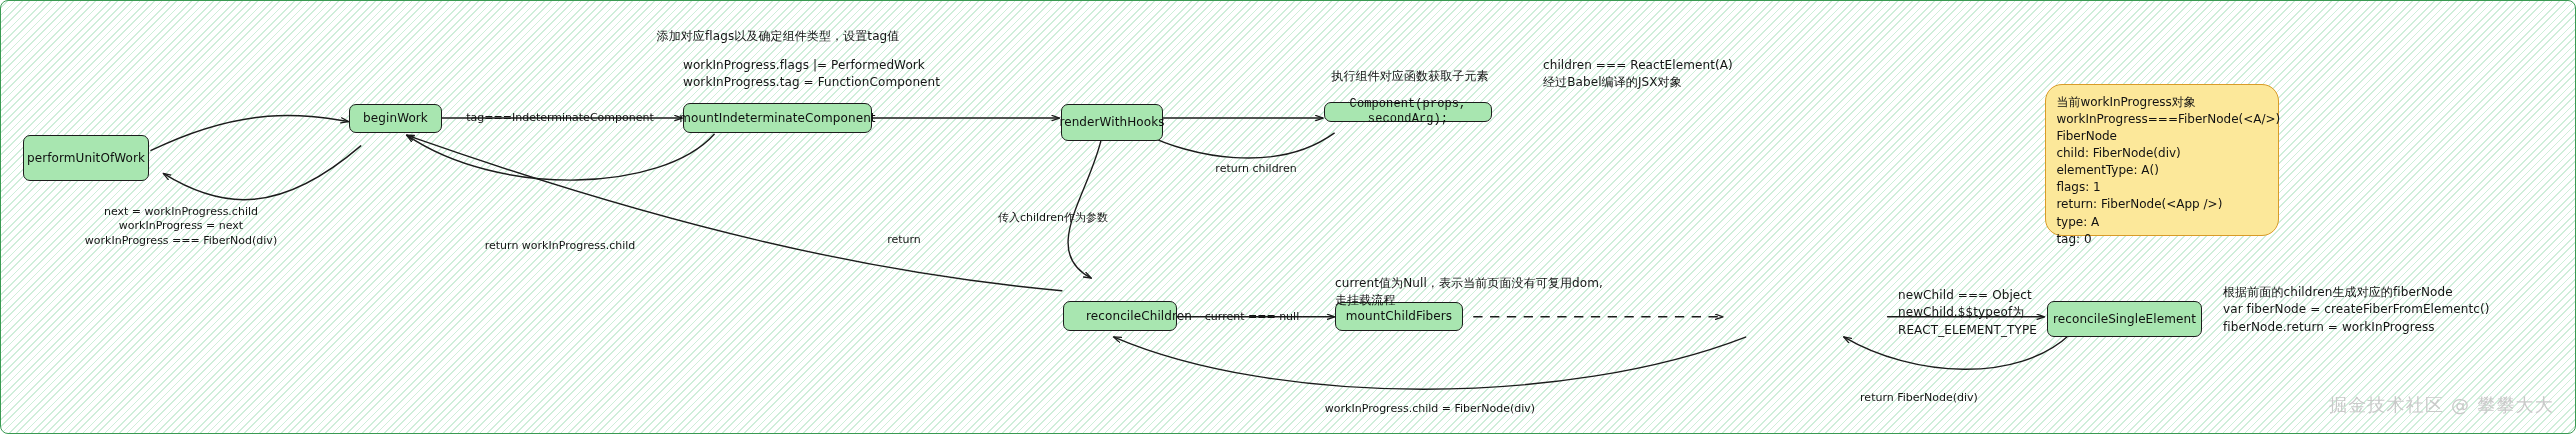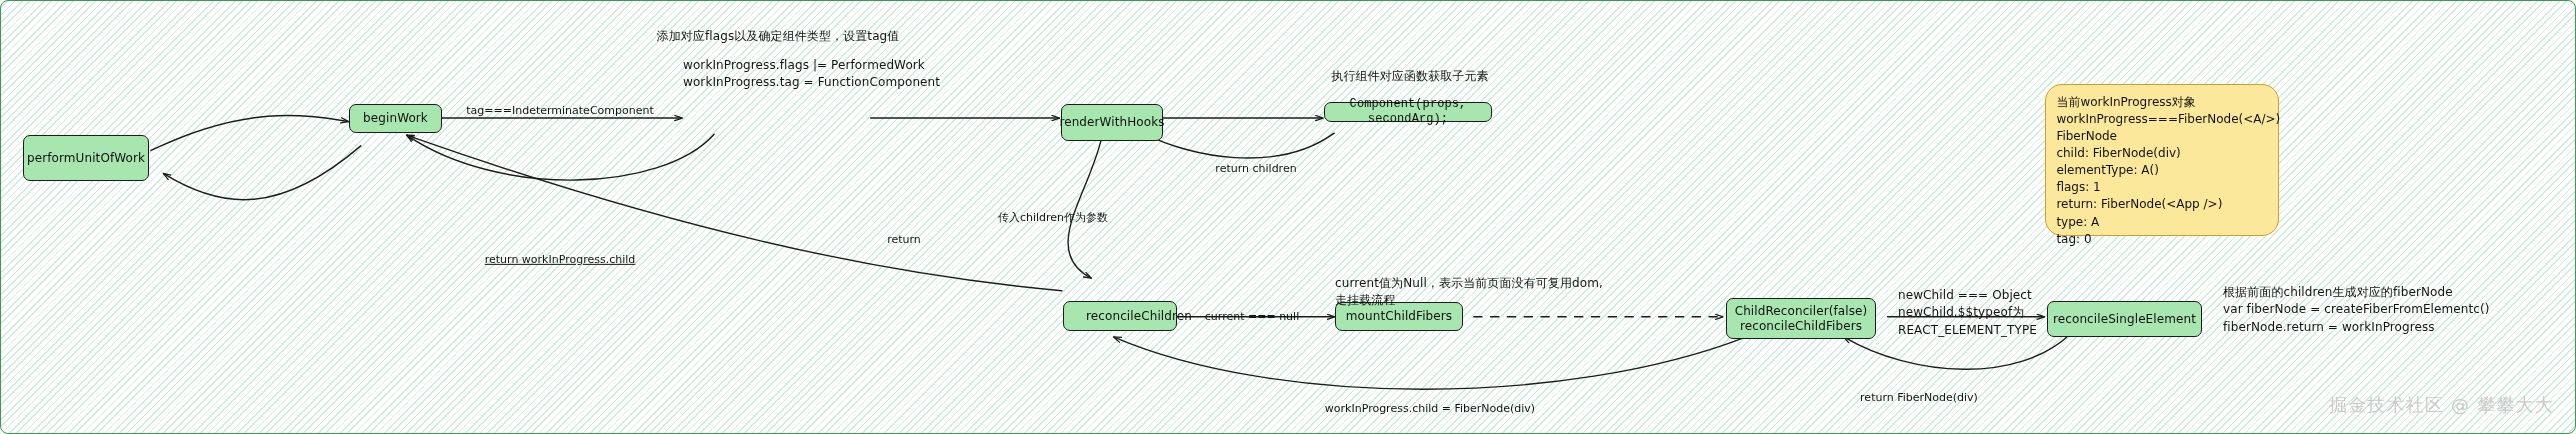--- a/index.html
+++ b/index.html
@@ -133,67 +133,71 @@
       <path d="M3010,580 C2700,700 2200,700 1920,580"></path>
     </g>
 
     <path d="M2540,545 L2970,545" fill="none" stroke="#1c1c1c" stroke-width="2.6" stroke-dasharray="16 13" marker-end="url(#ah)"></path>
   </svg>
 
   <div class="node" style="left:22px;top:134px;width:126px;height:46px;">performUnitOfWork</div>
 
   <div class="node" style="left:348px;top:103px;width:93px;height:29px;">beginWork</div>
 
+  <div class="node" style="left:682px;top:102px;width:189px;height:30px;">mountIndeterminateComponent</div>
 
   <div class="node" style="left:1060px;top:103px;width:102px;height:37px;">renderWithHooks</div>
 
   <div class="node" style="left:1323px;top:101px;width:168px;height:20px;font-family:Liberation Mono, monospace;">Component(props, secondArg);</div>
 
   <div class="node" style="left:1062px;top:300px;width:114px;height:30px;padding-left:46px;">reconcileChildren</div>
 
   <div class="node" style="left:1334px;top:301px;width:128px;height:29px;">mountChildFibers</div>
 
-  <div class="node" style="left:1725px;top:297px;width:150px;height:41px;">ChildReconciler(false)
-reconcileChildFibers</div>
 
   <div class="node" style="left:2046px;top:300px;width:155px;height:36px;">reconcileSingleElement</div>
 
   <div class="note" style="left:2044px;top:83px;width:234px;height:152px;border-radius:17px;">当前workInProgress对象
 workInProgress===FiberNode(&lt;A/&gt;)
 FiberNode
     child: FiberNode(div)
     elementType: A()
     flags: 1
     return: FiberNode(&lt;App /&gt;)
     type: A
     tag: 0</div>
 
   <div class="ann center" style="left:777px;top:27px;">添加对应flags以及确定组件类型，设置tag值</div>
 
   <div class="ann left" style="left:682px;top:56px;">workInProgress.flags |= PerformedWork
 workInProgress.tag = FunctionComponent</div>
 
   <div class="ann center" style="left:1409px;top:67px;">执行组件对应函数获取子元素</div>
 
+  <div class="ann left" style="left:1542px;top:56px;">children === ReactElement(A)
+经过Babel编译的JSX对象</div>
 
   <div class="ann left" style="left:1334px;top:274px;">current值为Null，表示当前页面没有可复用dom,
 走挂载流程</div>
 
   <div class="ann left" style="left:1897px;top:286px;">newChild === Object
 newChild.$$typeof为
 REACT_ELEMENT_TYPE</div>
 
   <div class="ann left" style="left:2222px;top:283px;">根据前面的children生成对应的fiberNode
 var fiberNode = createFiberFromElementc()
 fiberNode.return = workInProgress</div>
 
-  <div class="elabel" style="left:559px;top:110px;">tag===IndeterminateComponent</div>
-
-
-  <div class="elabel" style="left:559px;top:259px;text-decoration:underline;">return workInProgress.child</div>
+  <div class="elabel" style="left:559px;top:117px;">tag===IndeterminateComponent</div>
+
+  <div class="elabel" style="left:180px;top:225px;">next = workInProgress.child
+workInProgress = next
+workInProgress === FiberNod(div)</div>
+
+  <div class="elabel" style="left:559px;top:245px;">return workInProgress.child</div>
 
   <div class="elabel" style="left:1255px;top:168px;">return children</div>
 
   <div class="elabel" style="left:1052px;top:217px;">传入children作为参数</div>
 
   <div class="elabel" style="left:903px;top:239px;">return</div>
 
   <div class="elabel" style="left:1251px;top:316px;">current === null</div>
 
   <div class="elabel" style="left:1429px;top:408px;">workInProgress.child = FiberNode(div)</div>

